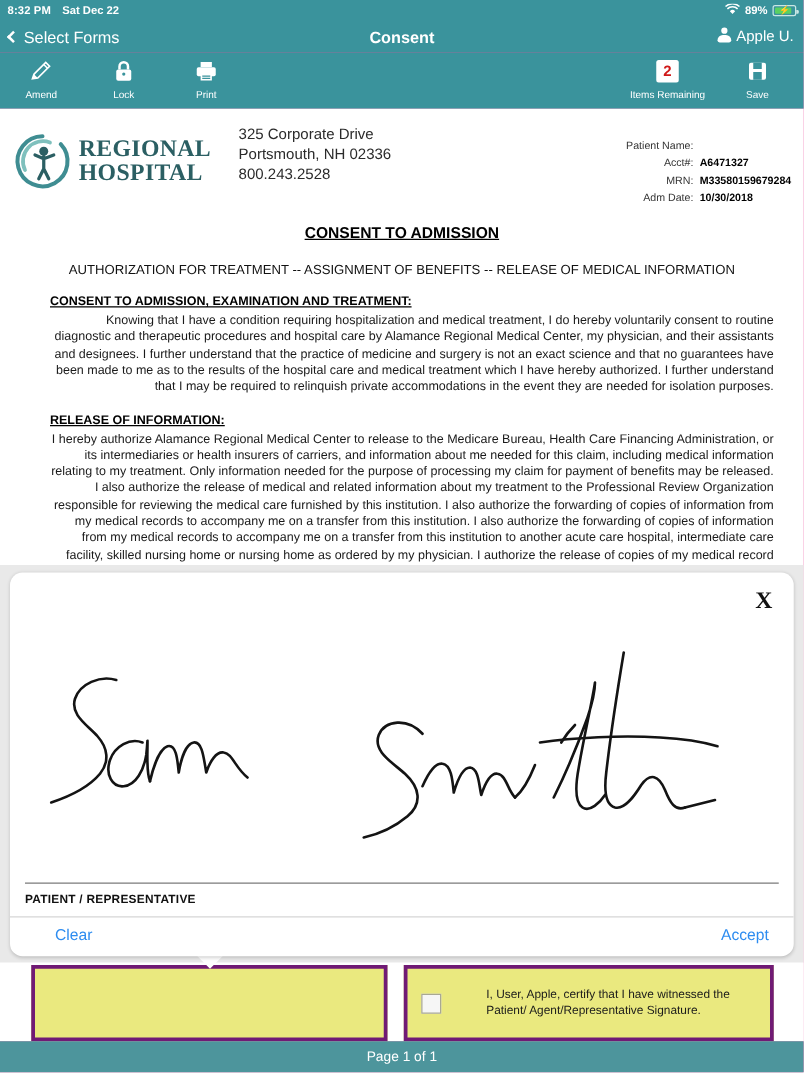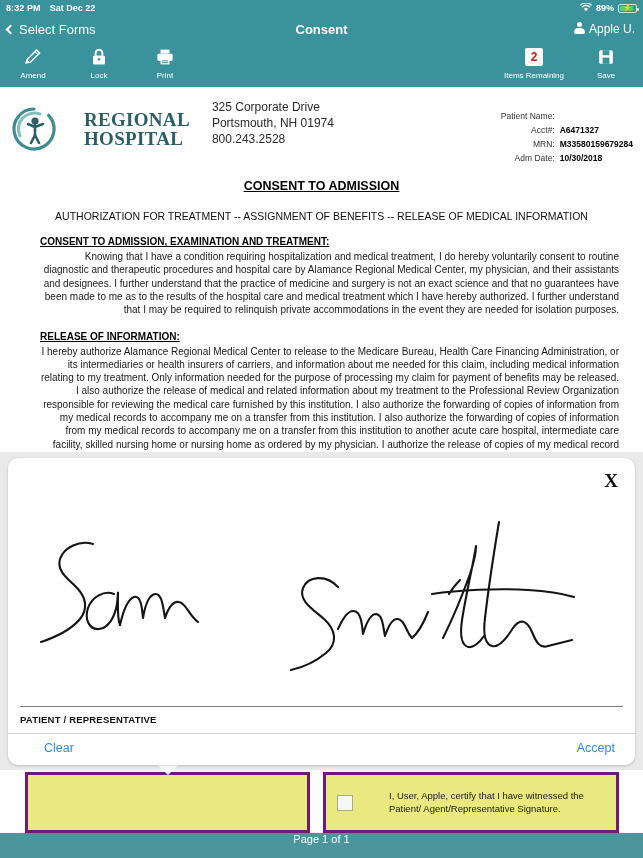--- a/index.html
+++ b/index.html
@@ -72,21 +72,21 @@
     display: flex; align-items: center; justify-content: center;
   }
   .items-rem { width: 78px; }
 
   
   .doc {
     position: absolute; top: 87px; left: 0; width: 643px; height: 746px;
     background: #ffffff; overflow: hidden;
   }
   .doc-header { display: flex; padding: 6px 0 0 0; }
-  .logo-wrap { display: flex; align-items: center; margin-left: 10px; gap: 21px; }
+  .logo-wrap { display: flex; align-items: center; margin-left: 10px; }
   .logo-mark { width: 48px; height: 48px; flex: none; }
   .logo-text { margin-left: 5px; line-height: 1.0; }
   .logo-l1 { font-family: "Liberation Serif", serif; font-size: 19px; font-weight: 700; color: #2b5f63; letter-spacing: .3px; }
   .logo-l2 { font-family: "Liberation Serif", serif; font-size: 19px; font-weight: 700; color: #2b5f63; letter-spacing: .3px; }
   .addr { margin-left: 22px; font-size: 12px; color: #2a2a2a; line-height: 1.33; padding-top: 7px; }
 
   .pinfo { margin-left: auto; margin-right: 10px; padding-top: 16px; font-size: 8.5px; color: #222; }
   .pinfo-row { display: flex; line-height: 1.65; }
   .pinfo-k { width: 62px; text-align: right; padding-right: 5px; color: #333; }
   .pinfo-v { font-weight: 700; color: #000; }
@@ -114,21 +114,21 @@
     width: 16px; height: 16px; background: #f6f6f6; border: 1px solid #a9a893;
     margin-left: 11px; flex: none; cursor: pointer;
   }
   .chk-label { font-size: 9.5px; color: #1a1a1a; line-height: 1.35; margin-left: 16px; }
   .rule-top { position: absolute; left: 362px; top: -4px; width: 242px; height: 1px; background: #8c8c8c; }
 
   
   .footer {
     position: absolute; bottom: 0; left: 0; width: 643px; height: 25px;
     background: #4d959c; color: #ffffff; font-size: 11px;
-    display: flex; align-items: flex-start; justify-content: center;
+    display: flex; align-items: center; justify-content: center;
   }
 
   
   .backdrop {
     position: absolute; left: 0; top: 452px; width: 643px; height: 318px;
     background: #e9e9e9;
   }
   .sigmodal {
     position: absolute; left: 8px; top: 458px; width: 627px; height: 307px;
     background: #ffffff; border-radius: 10px; box-shadow: 0 1px 3px rgba(0,0,0,.18);
@@ -265,21 +265,21 @@
             <path d="M25 20 L25 30 M25 22 L18 19 M25 22 L33 19 M25 30 L21 38 M25 30 L29 38" stroke="#2b5f63" stroke-width="2.6" stroke-linecap="round" fill="none"></path>
           </svg>
         </span>
         <span class="logo-text">
           <div class="logo-l1">REGIONAL</div>
           <div class="logo-l2">HOSPITAL</div>
         </span>
       </div>
       <div class="addr">
         <div>325 Corporate Drive</div>
-        <div>Portsmouth, NH 01974</div>
+        <div>Portsmouth, NH 02336</div>
         <div>800.243.2528</div>
       </div>
       <div class="pinfo">
         <div class="pinfo-row">
           <span class="pinfo-k">Patient Name:</span>
           <span class="pinfo-v"></span>
         </div>
         <div class="pinfo-row">
           <span class="pinfo-k">Acct#:</span>
           <span class="pinfo-v">A6471327</span>

